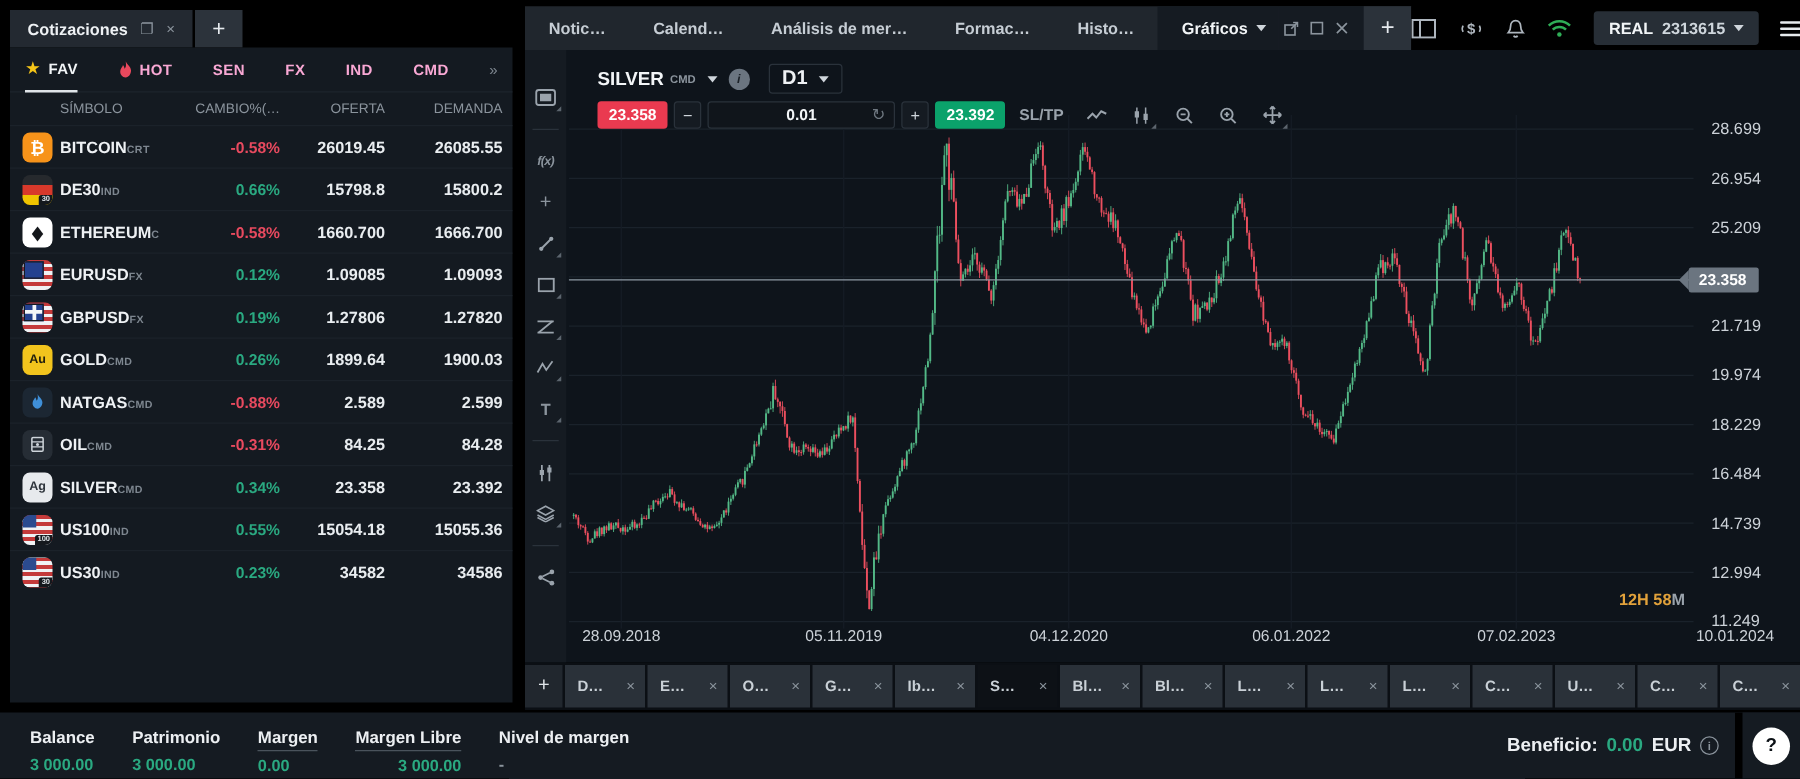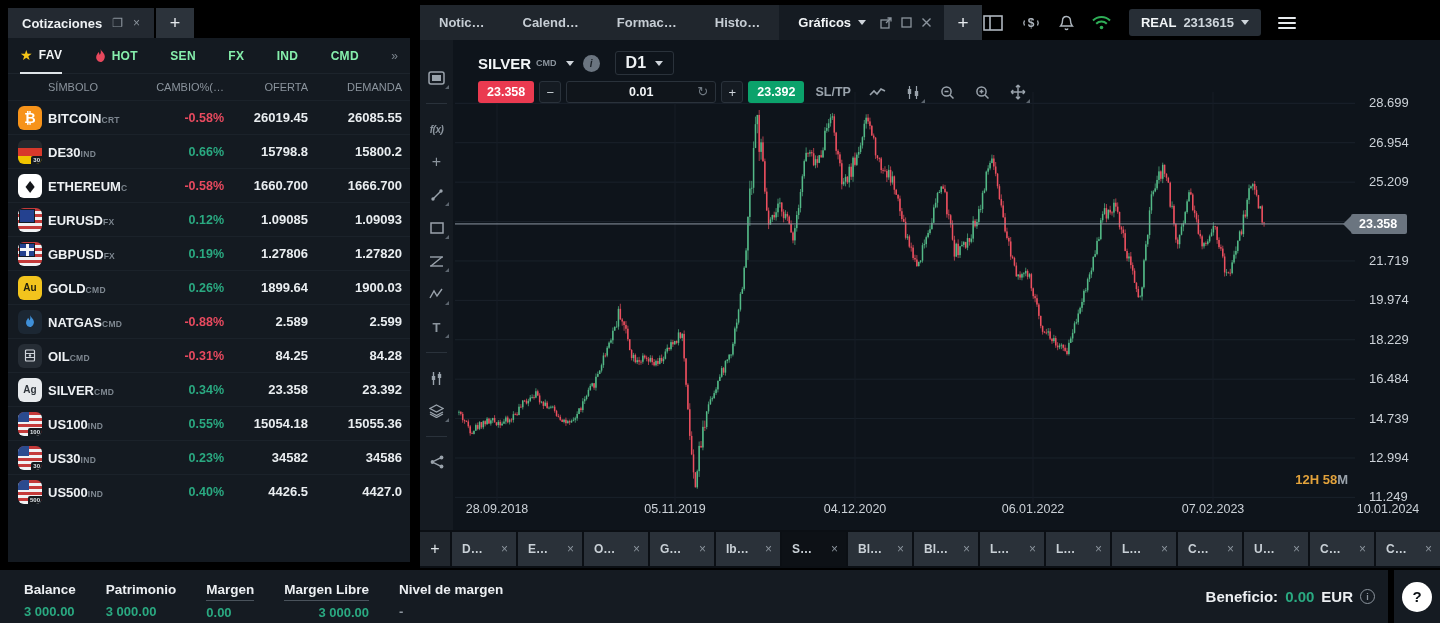--- a/index.html
+++ b/index.html
@@ -8,21 +8,21 @@
   .app { position:relative; width:1440px; height:623px; background:#000; overflow:hidden; color:#e8ebee; }
 
   
   .win-tabs { position:absolute; left:8px; top:8px; display:flex; height:30px; }
   .win-tab { display:flex; align-items:center; gap:10px; background:#232931; padding:0 14px; height:30px; }
   .win-tab .t { font-size:13px; font-weight:bold; color:#eef1f4; }
   .win-icon { color:#8b949d; font-size:12px; line-height:1; cursor:pointer; }
   .plus-tab { width:38px; height:30px; margin-left:2px; background:#2c333b; color:#e6eaee; font-size:18px; display:flex; align-items:center; justify-content:center; }
   .quotes-panel { position:absolute; left:8px; top:38px; width:402px; height:524px; background:#141a21; }
   .fav-tabs { display:flex; align-items:center; height:36px; padding:0 12px; border-bottom:1px solid #1d242c; justify-content:space-between; }
-  .fav-tab { display:flex; align-items:center; gap:6px; height:36px; font-size:12px; font-weight:bold; color:#86efac; letter-spacing:.3px; }
+  .fav-tab { display:flex; align-items:center; gap:6px; height:36px; font-size:12px; font-weight:bold; color:#f9a8d4; letter-spacing:.3px; }
   .fav-tab.active { color:#f2f5f7; border-bottom:2px solid #dfe4e8; }
   .star { color:#f5c518; font-size:14px; }
   .flame-svg { width:11px; height:14px; }
   .more-tabs { color:#7c858e; font-size:12px; }
   .search-row { display:flex; align-items:center; gap:10px; padding:6px 12px 4px 12px; }
   .search-box { position:relative; flex:1; }
   .search-input { width:100%; height:26px; background:#20262e; border:0; border-radius:2px; color:#cfd5db; font-size:12px; padding:0 30px 0 10px; outline:none; font-family:inherit; }
   .search-input::placeholder { color:#6f7881; }
   .search-svg { position:absolute; right:8px; top:5px; width:16px; height:16px; }
   .grid-icon { display:grid; grid-template-columns:11px 11px; grid-auto-rows:4px; gap:2px; cursor:pointer; }
@@ -274,35 +274,27 @@
     </div>
     <div class="qrow">
       <div class="ic ic-us">
           <span class="badge">30</span>
         </div>
       <div><span class="sym">US30</span><span class="suf">IND</span></div>
       <div class="chg up r">0.23%</div>
       <div class="px r">34582</div>
       <div class="px r">34586</div>
     </div>
-    <div class="qrow">
-      <div class="ic ic-us">
-          <span class="badge">500</span>
-        </div>
-      <div><span class="sym">US500</span><span class="suf">IND</span></div>
-      <div class="chg up r">0.40%</div>
-      <div class="px r">4426.5</div>
-      <div class="px r">4427.0</div>
-    </div>
   </div>
 
   <div class="top-nav">
     <div class="nav-tabs">
       <div class="nav-tab">Notic…</div>
       <div class="nav-tab">Calend…</div>
+      <div class="nav-tab">Análisis de mer…</div>
       <div class="nav-tab">Formac…</div>
       <div class="nav-tab">Histo…</div>
       <div class="nav-tab active">
         <span>Gráficos</span>
           <span class="caret"></span>
       </div>
       <div class="nav-winicons">
         <svg class="icon" width="12" height="12" viewBox="0 0 12 12">
             <rect x="1" y="3" width="8" height="8" fill="none" stroke="#8b949d" stroke-width="1.3"></rect>
             <path d="M6 6 11 1M7.5 1H11v3.5" fill="none" stroke="#8b949d" stroke-width="1.3"></path>

